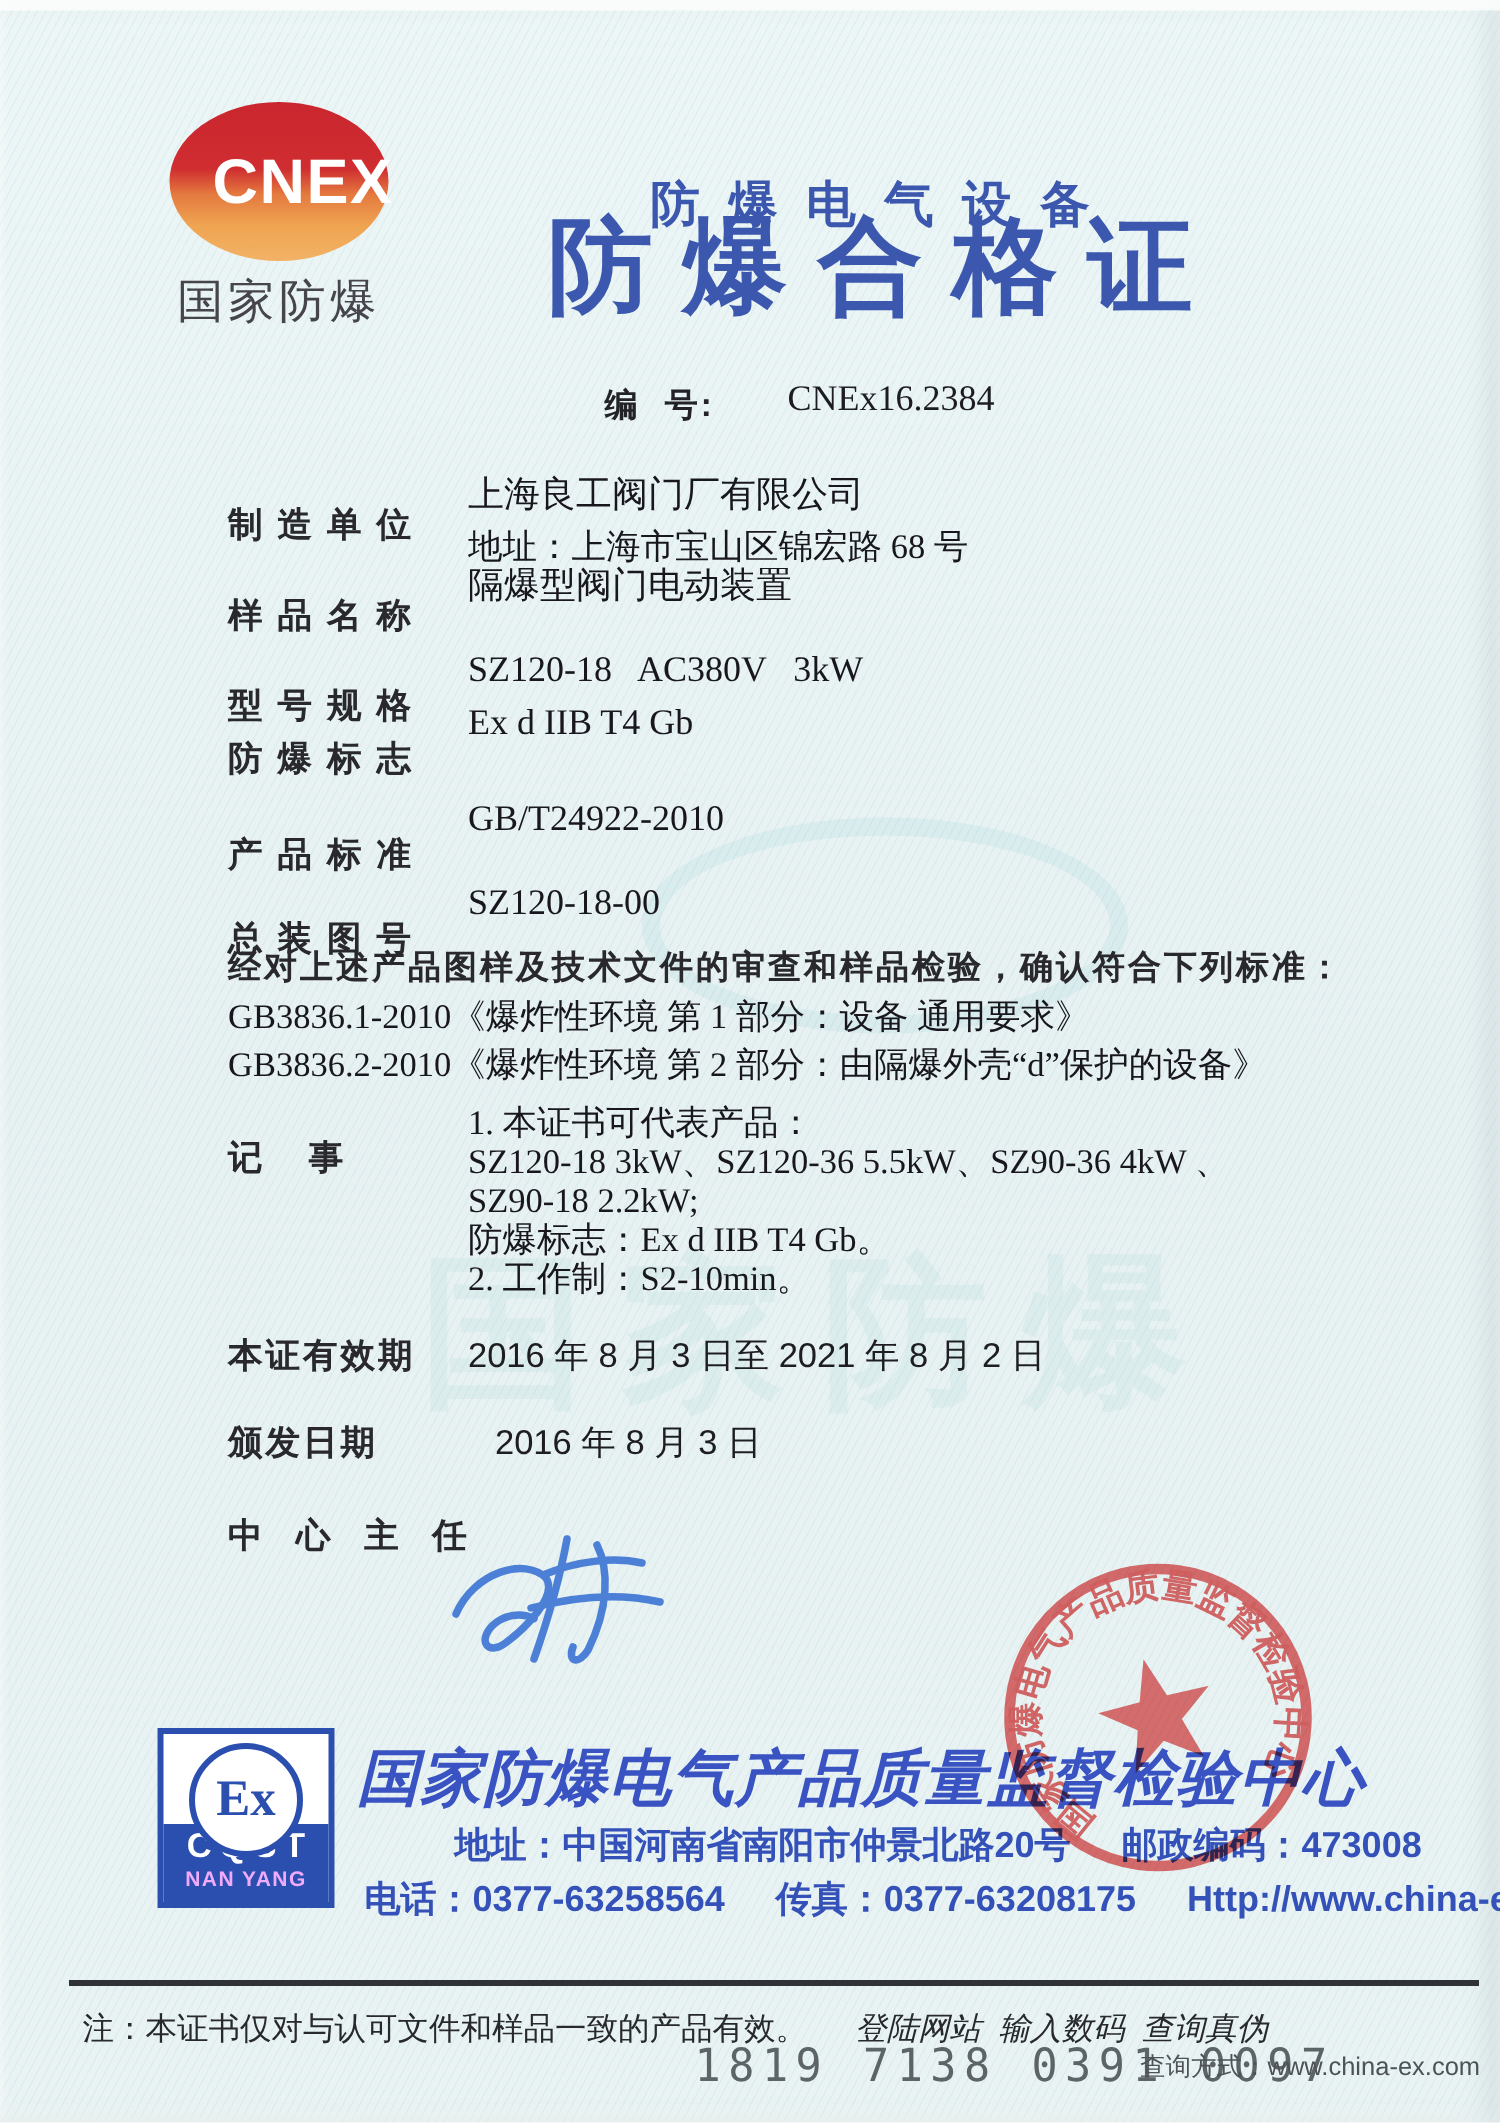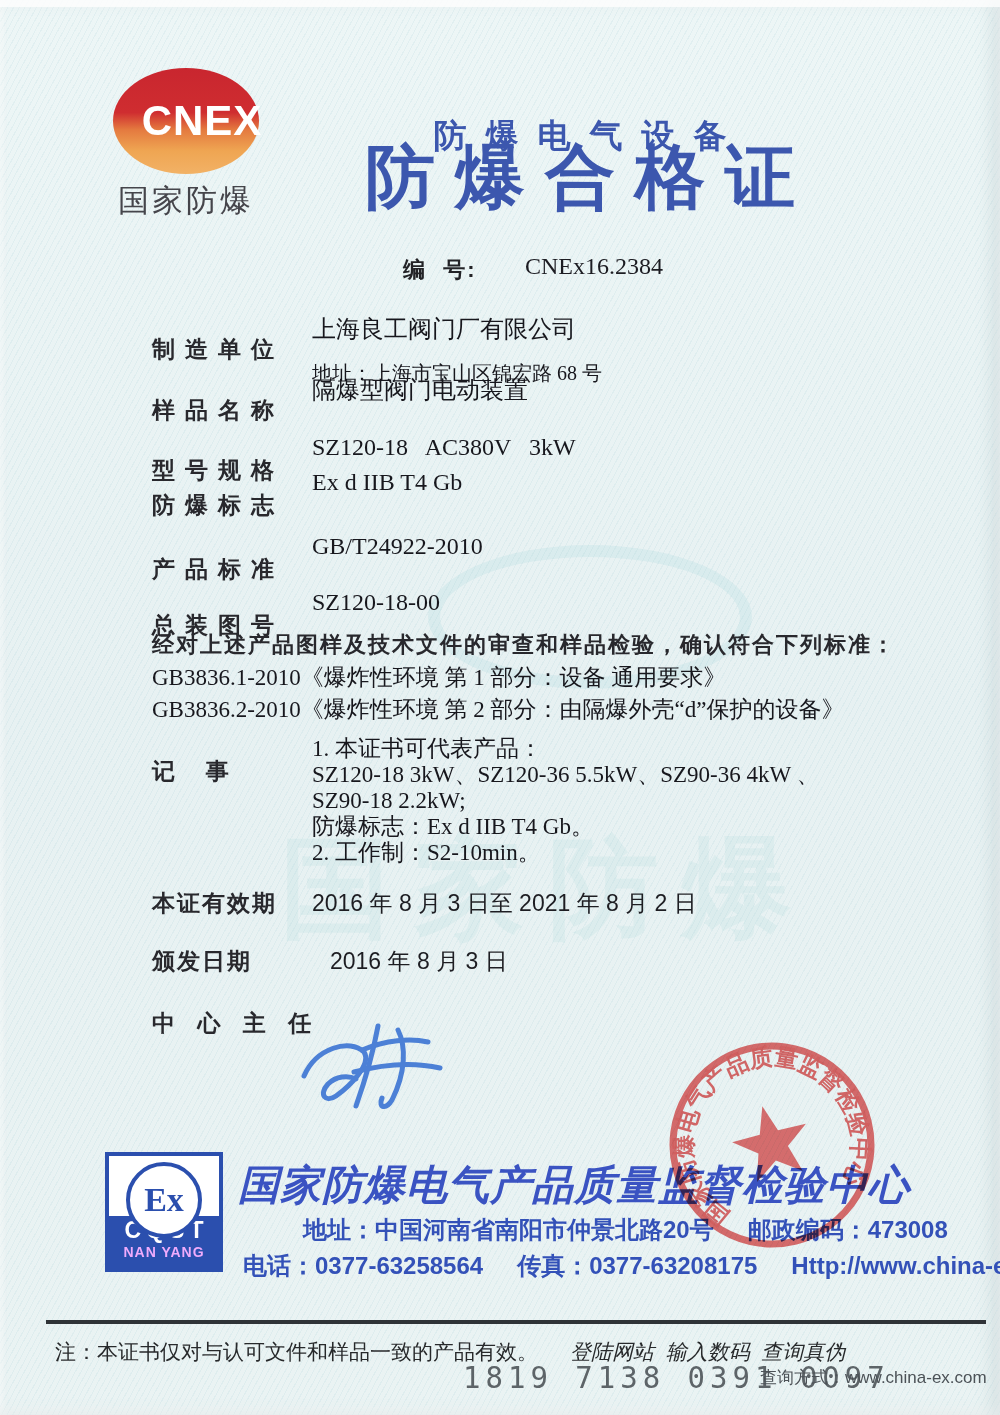--- a/index.html
+++ b/index.html
@@ -69,21 +69,21 @@
   </div>
   <div class="abs logo-caption z1">国家防爆</div>
 
   <div class="abs subtitle z1">防爆电气设备</div>
   <div class="abs title z1">防爆合格证</div>
   <div class="abs certno-label pre z1">编  号:</div>
   <div class="abs certno-value z1">CNEx16.2384</div>
 
   <div class="abs lbl z1" style="top:316px">制造单位</div>
   <div class="abs val z1" style="top:313px">上海良工阀门厂有限公司</div>
-  <div class="abs val z1" style="top:360px;font-size:20px">地址：上海市宝山区锦宏路 68 号</div>
+  <div class="abs val z1" style="top:349px;font-size:23px">地址：上海市宝山区锦宏路 68 号</div>
 
   <div class="abs lbl z1" style="top:377px">样品名称</div>
   <div class="abs val z1" style="top:374px">隔爆型阀门电动装置</div>
 
   <div class="abs lbl z1" style="top:437px">型号规格</div>
   <div class="abs val pre z1" style="top:434px">SZ120-18   AC380V   3kW</div>
 
   <div class="abs lbl z1" style="top:472px">防爆标志</div>
   <div class="abs val z1" style="top:469px">Ex d IIB T4 Gb</div>
 

